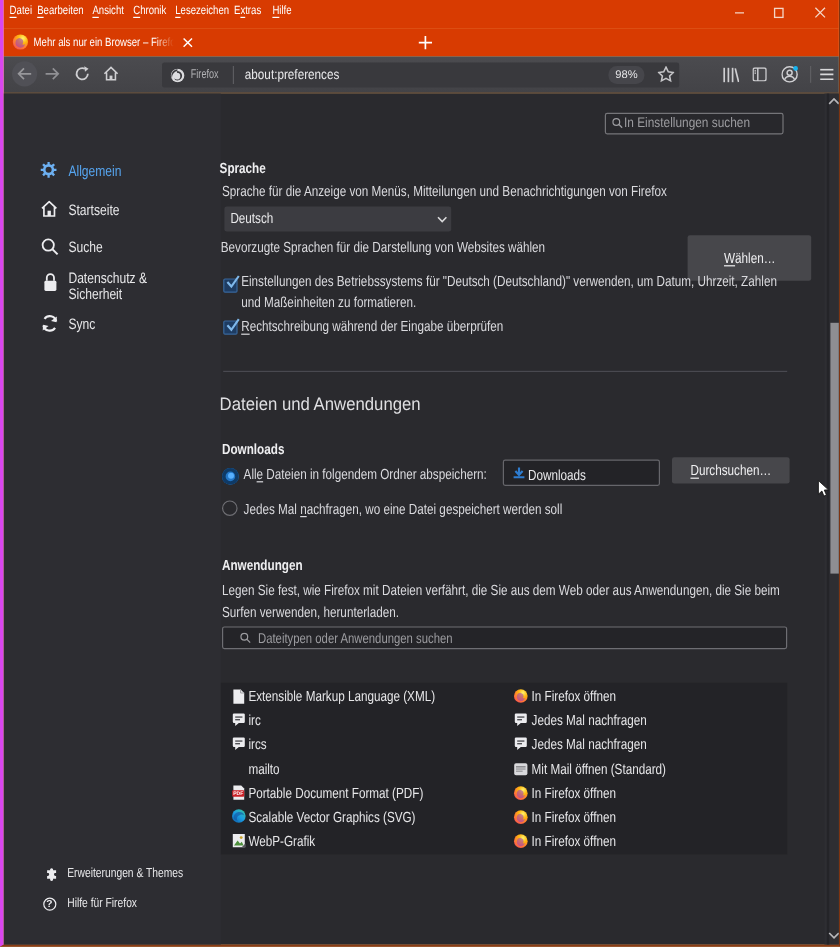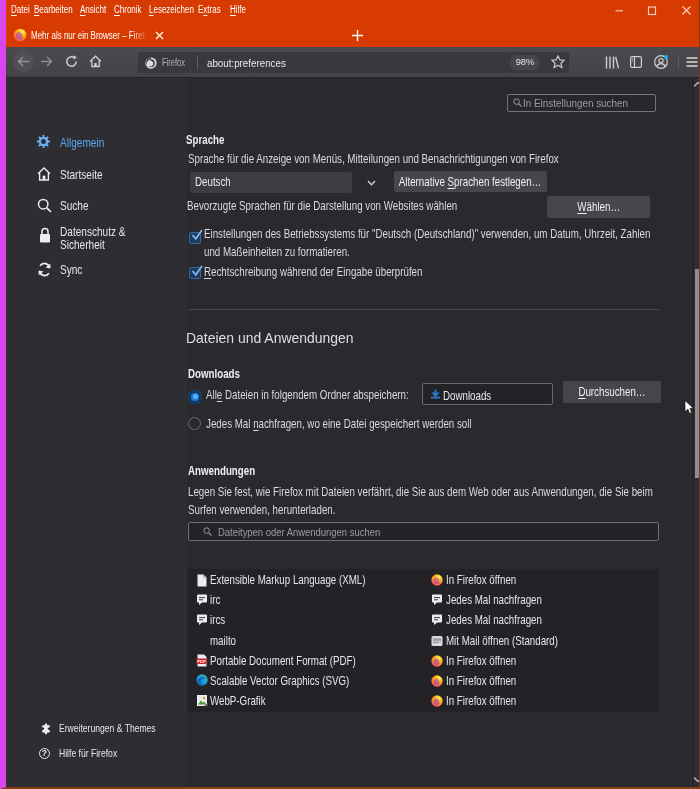--- a/index.html
+++ b/index.html
@@ -1,18 +1,18 @@
 <!DOCTYPE html>
 <html><head><meta charset="utf-8">
 <style>
   * { margin:0; padding:0; box-sizing:border-box; }
   html,body { width:700px; height:789px; overflow:hidden; background:#2a2a2e;
     font-family:"Liberation Sans", sans-serif; }
   #win { position:relative; width:700px; height:789px; overflow:hidden; background:#fdba74;
-    border-left:6px solid #d946ef; border-right:1px solid #7d3412; border-bottom:2px solid #8a3c15; }
+    border-left:3px solid #d946ef; border-right:1px solid #7d3412; border-bottom:2px solid #8a3c15; }
   .abs { position:absolute; }
   .t { position:absolute; white-space:nowrap; transform-origin:0 50%; }
   .s80 { transform:scaleX(0.8); transform-origin:0 50%; }
   .s85 { transform:scaleX(0.85); transform-origin:0 50%; }
   .ak { text-decoration:underline; text-underline-offset:2px; }
 
   
   #titlebar { position:absolute; left:0; top:0; width:698px; height:24px; background:#d83b01; }
   #menubar { position:absolute; left:0; top:3px; height:13px; line-height:13px; color:#fff; font-size:10px; white-space:nowrap; }
   #menubar span.mi { position:absolute; top:0; transform:scaleX(0.8); transform-origin:0 50%; }
@@ -206,36 +206,33 @@
         <span class="abs" style="transform:scaleX(0.86);transform-origin:0 50%;white-space:nowrap">In Einstellungen suchen</span>
       </div>
 
     <div class="t h1" style="left:180px;top:55px;height:14px;line-height:14px">
         <span class="abs s80" style="white-space:nowrap">Sprache</span>
       </div>
     <div class="t body-txt" style="left:182px;top:73.5px;height:14px;line-height:14px">
         <span class="abs s80" style="white-space:nowrap">Sprache für die Anzeige von Menüs, Mitteilungen und Benachrichtigungen von Firefox</span>
       </div>
 
-    <div class="abs" style="left:184px;top:94px;width:162px;height:21px;background:#3c3c41;border-radius:2px">
+    <div class="abs" style="left:184px;top:94px;width:189px;height:21px;background:#3c3c41;border-radius:2px">
       <div class="t" style="left:4.5px;top:4px;height:13px;line-height:13px;font-size:12.2px;color:#e9e9eb">
           <span class="abs s80" style="white-space:nowrap">Deutsch</span>
         </div>
       <svg class="abs" style="left:177px;top:7.5px" width="9" height="6" viewBox="0 0 9 6">
           <path d="M1 1 L4.5 4.7 L8 1" fill="none" stroke="#d8d8da" stroke-width="1.3"></path>
         </svg>
     </div>
-    <div class="btn" style="left:388px;top:93px;width:153px;height:21px">
-        <span>Alternative <span class="ak">S</span>prachen festlegen…</span>
-      </div>
 
     <div class="t body-txt" style="left:180.7px;top:121px;height:14px;line-height:14px">
         <span class="abs s80" style="white-space:nowrap">Bevorzugte Sprachen für die Darstellung von Websites wählen</span>
       </div>
-    <div class="btn" style="left:541px;top:118px;width:103px;height:22px">
+    <div class="btn" style="left:570px;top:118px;width:103px;height:38px">
         <span><span class="ak">W</span>ählen…</span>
       </div>
 
     <div class="abs" style="left:183px;top:153.5px;width:12px;height:12px;background:#1e3c62;border:1px solid #38679c;border-radius:1.5px"></div>
     <svg class="abs" style="left:184px;top:150px" width="14" height="14" viewBox="0 0 14 14">
         <path d="M2.5 7 L5.8 10.8 L12 2" fill="none" stroke="#7fb8ea" stroke-width="1.8"></path>
       </svg>
     <div class="t body-txt" style="left:198.4px;top:149px;height:14px;line-height:14px">
         <span class="abs s80" style="white-space:nowrap">Einstellungen des Betriebssystems für "Deutsch (Deutschland)" verwenden, um Datum, Uhrzeit, Zahlen</span>
       </div>

